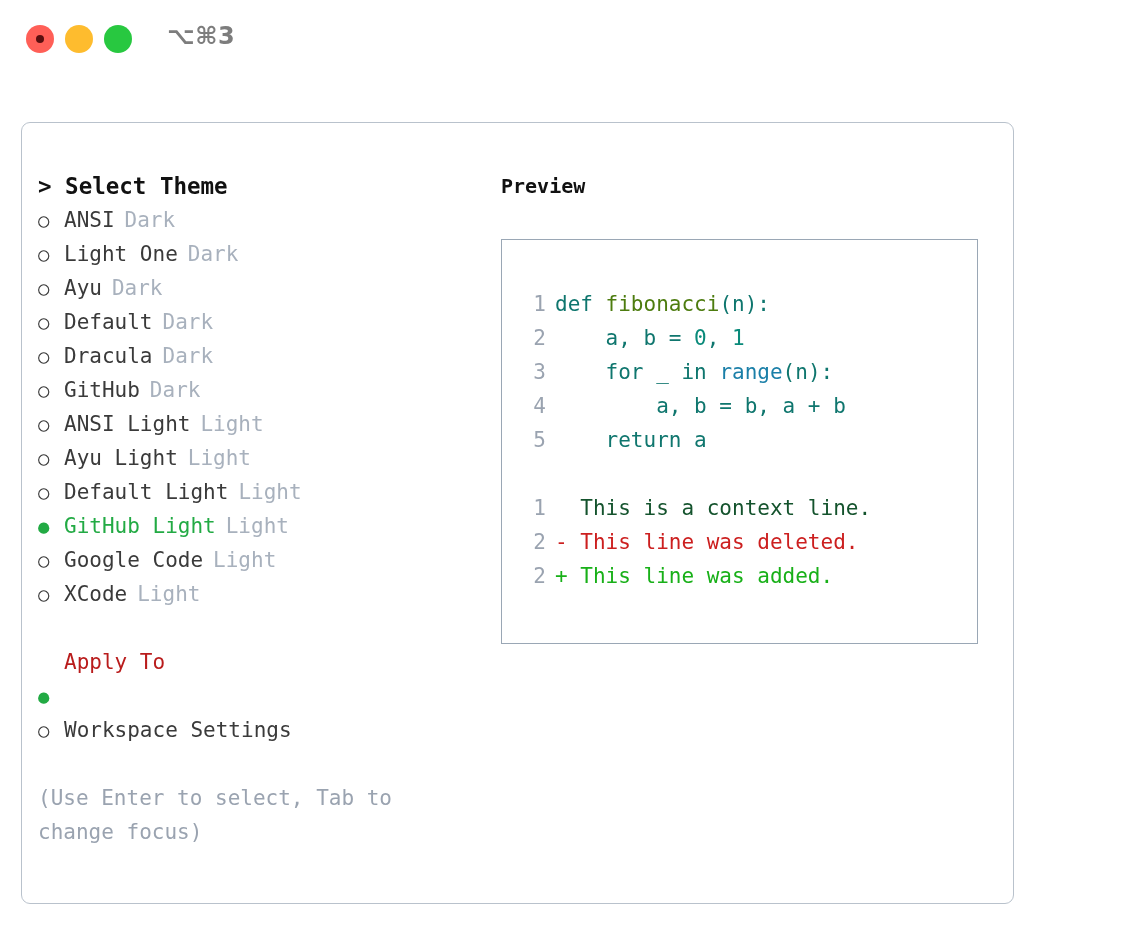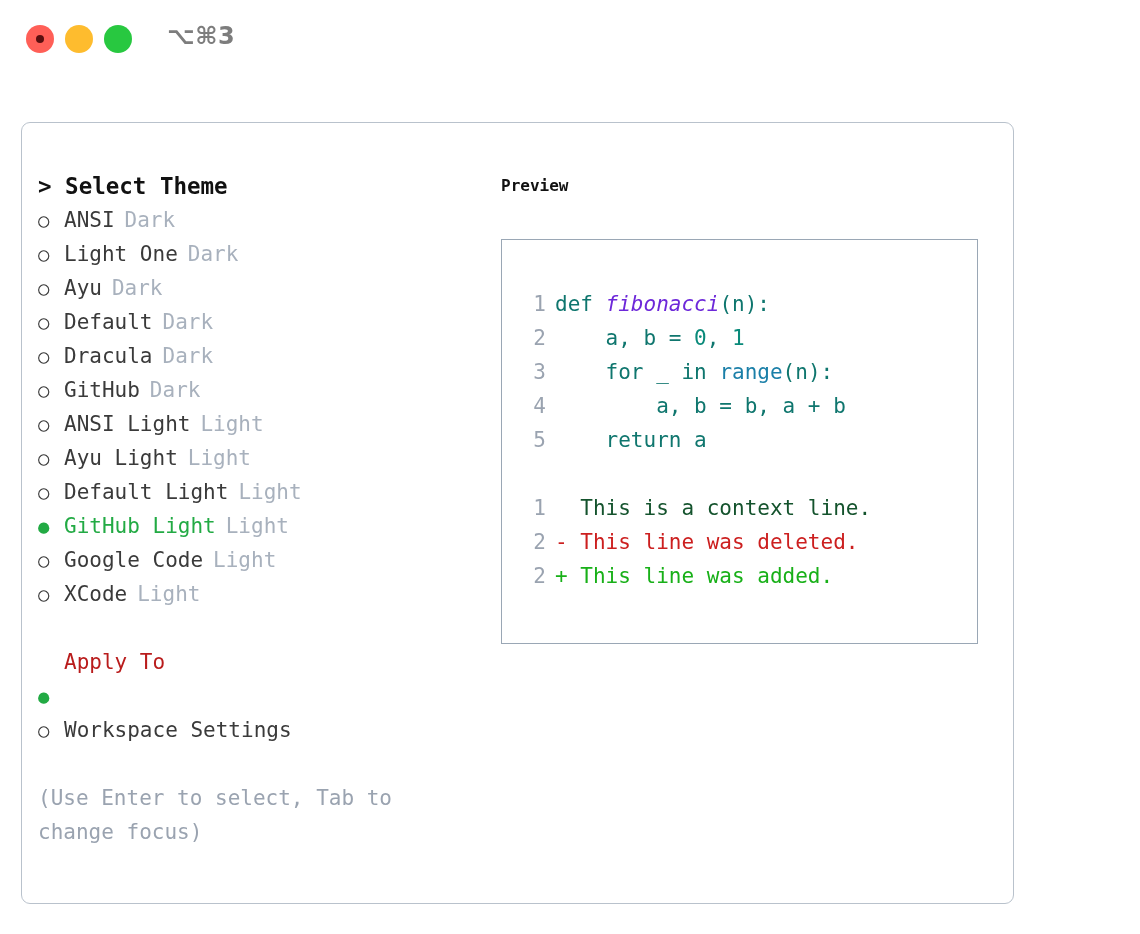--- a/index.html
+++ b/index.html
@@ -129,21 +129,21 @@
   }
 
   
   #right-col {
     position: absolute;
     left: 479px;
     top: 46px;
     width: 490px;
   }
   #preview-title {
-    font-size: 16px;
+    font-size: 20px;
     font-weight: bold;
     color: #111111;
     line-height: 34px;
   }
   #preview-box {
     margin-top: 36px;
     width: 477px;
     height: 405px;
     border: 1.6px solid #9aa7b5;
     box-sizing: border-box;
@@ -165,21 +165,21 @@
   }
   .ln {
     display: inline-block;
     width: 26px;
     flex: 0 0 26px;
     text-align: right;
     color: #9aa3b0;
     margin-right: 9px;
   }
   .code-text { color: #0f766e; }
-  .tok-fn   { color: #6d28d9; font-style: italic; }
+  .tok-fn   { color: #4d7c0f; }
   .tok-call { color: #1a7fa8; }
   .tok-num  { color: #0a8a7a; }
   .blank-line { height: 34px; }
   .diff-ctx { color: #14532d; }
   .diff-del { color: #cc1f1f; }
   .diff-add { color: #18b018; }
 </style>
 </head>
 <body>
 

